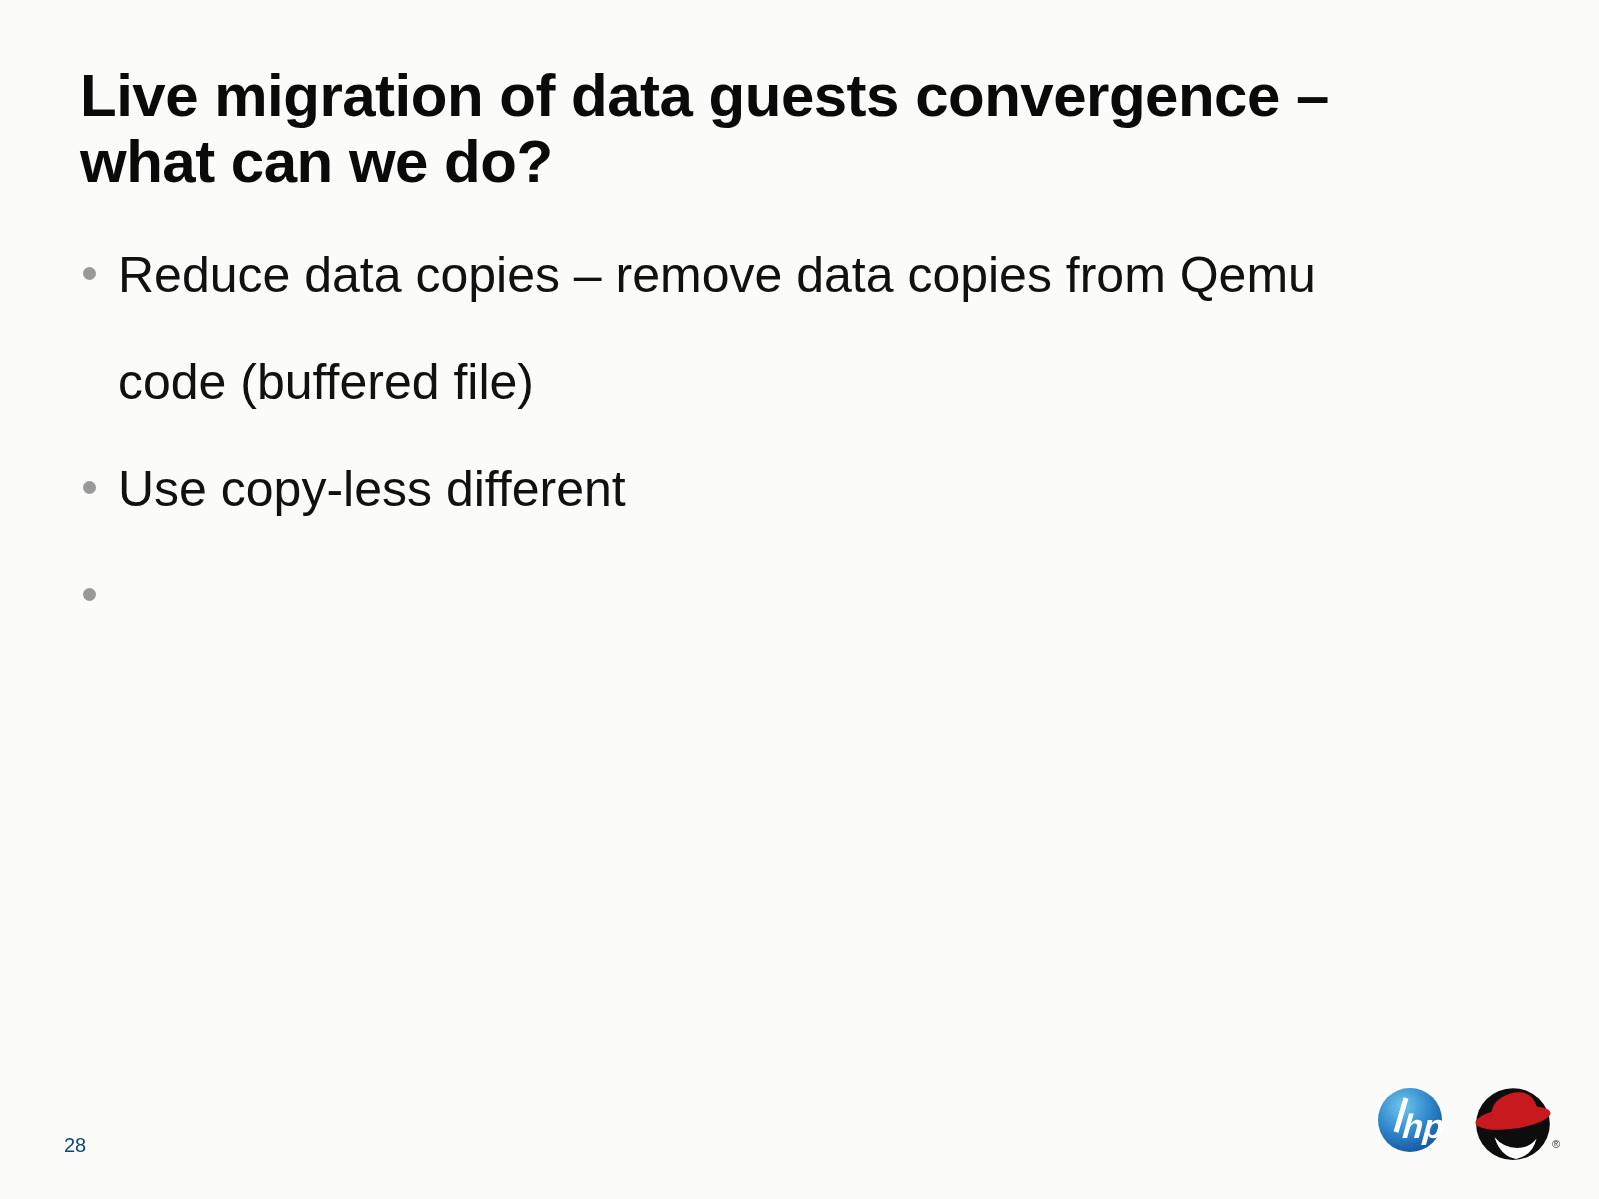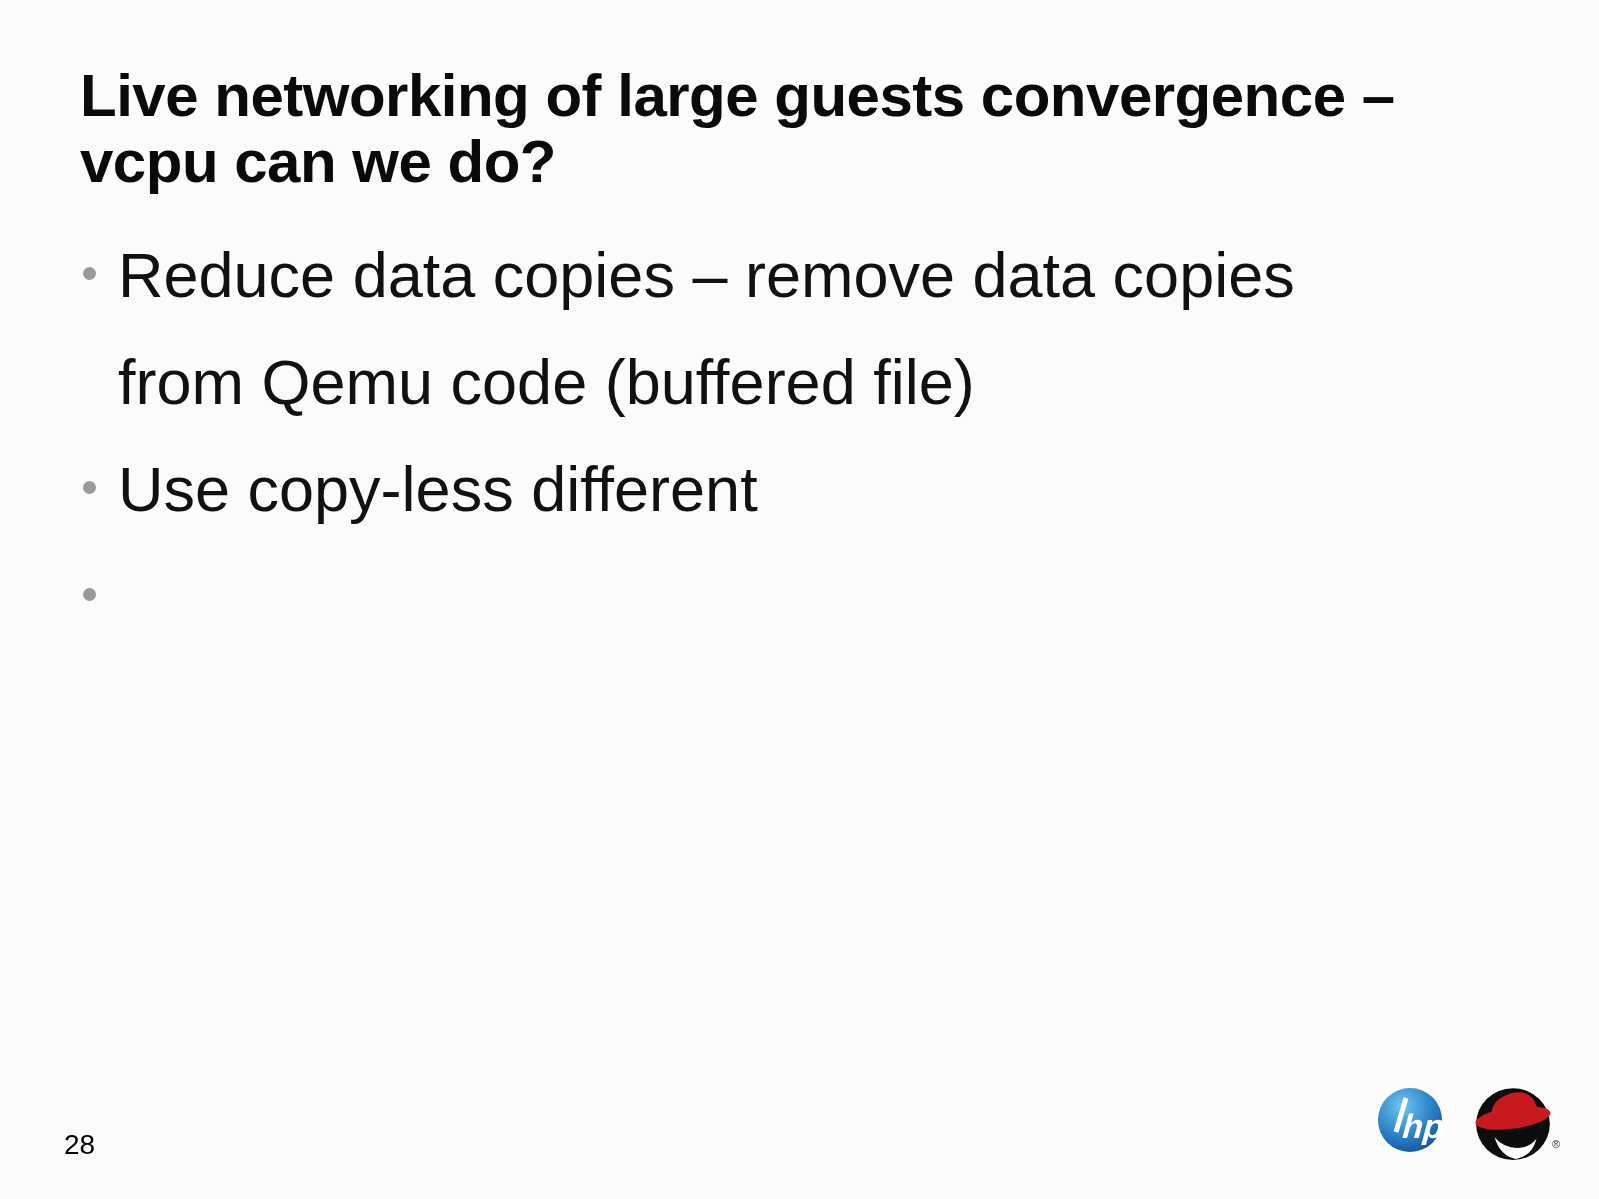--- a/index.html
+++ b/index.html
@@ -33,62 +33,62 @@
     left: 82px;
     top: 222px;
     width: 1355px;
     margin: 0;
     padding: 0;
     list-style: none;
   }
   .bullets li {
     position: relative;
     padding-left: 36px;
-    font-size: 63px;
+    font-size: 50px;
     line-height: 107px;
     color: #111111;
   }
   .bullets .dot {
     position: absolute;
     left: 1px;
     top: 45px;
     width: 13px;
     height: 13px;
     border-radius: 50%;
     background: #999999;
   }
   .pagenum {
     position: absolute;
     left: 64px;
     top: 1128px;
-    font-size: 28px;
+    font-size: 20px;
     line-height: 34px;
-    color: #000000;
+    color: #0c4a6e;
   }
   .logo {
     position: absolute;
   }
   .hp-logo { left: 1376px; top: 1086px; width: 68px; height: 68px; }
   .rh-logo { left: 1474px; top: 1080px; width: 80px; height: 84px; }
   .reg {
     position: absolute;
     left: 1552px;
     top: 1138px;
     font-size: 11px;
     color: #333333;
   }
 </style>
 </head>
 <body>
 
 <div class="slide">
 
   <h1 class="title">
-    <span class="tline">Live networking of large guests convergence –</span>
-    <span class="tline">vcpu can we do?</span>
+    <span class="tline">Live migration of data guests convergence –</span>
+    <span class="tline">what can we do?</span>
   </h1>
 
   <ul class="bullets">
     <li>
       <span class="dot"></span>
       <span>Reduce data copies – remove data copies from Qemu code (buffered file)</span>
     </li>
     <li>
       <span class="dot"></span>
       <span>Use copy-less different</span>

